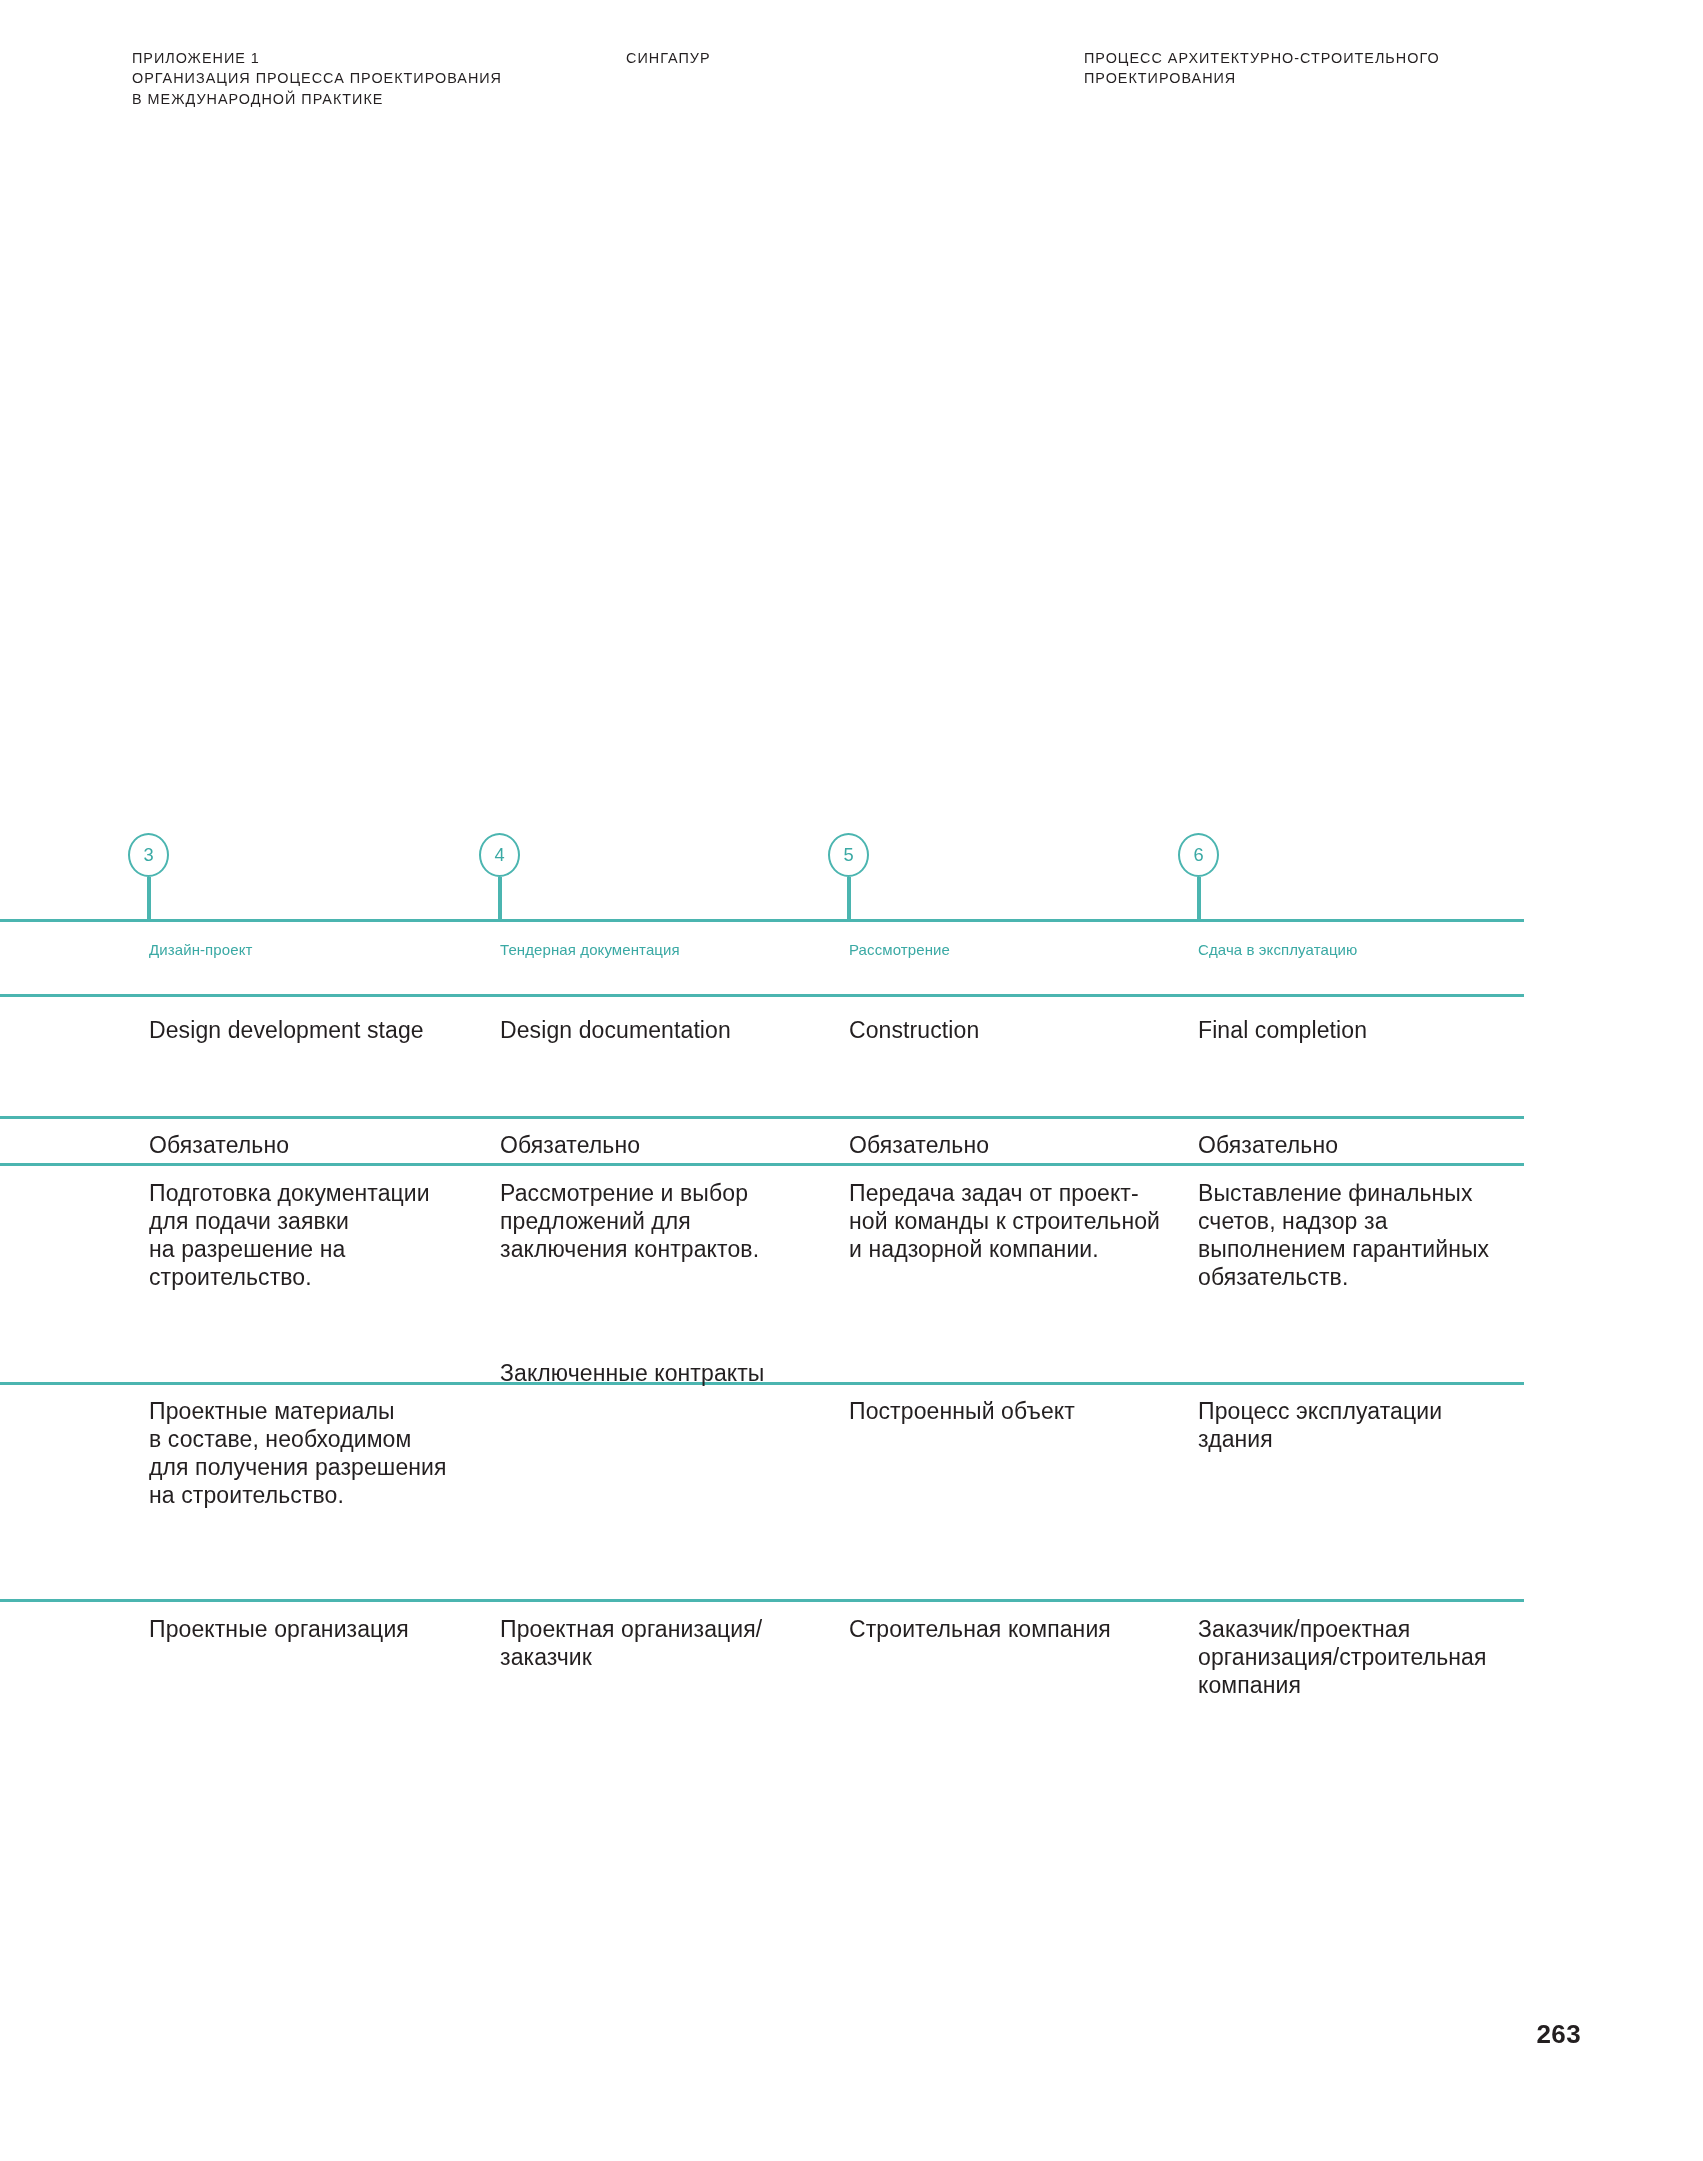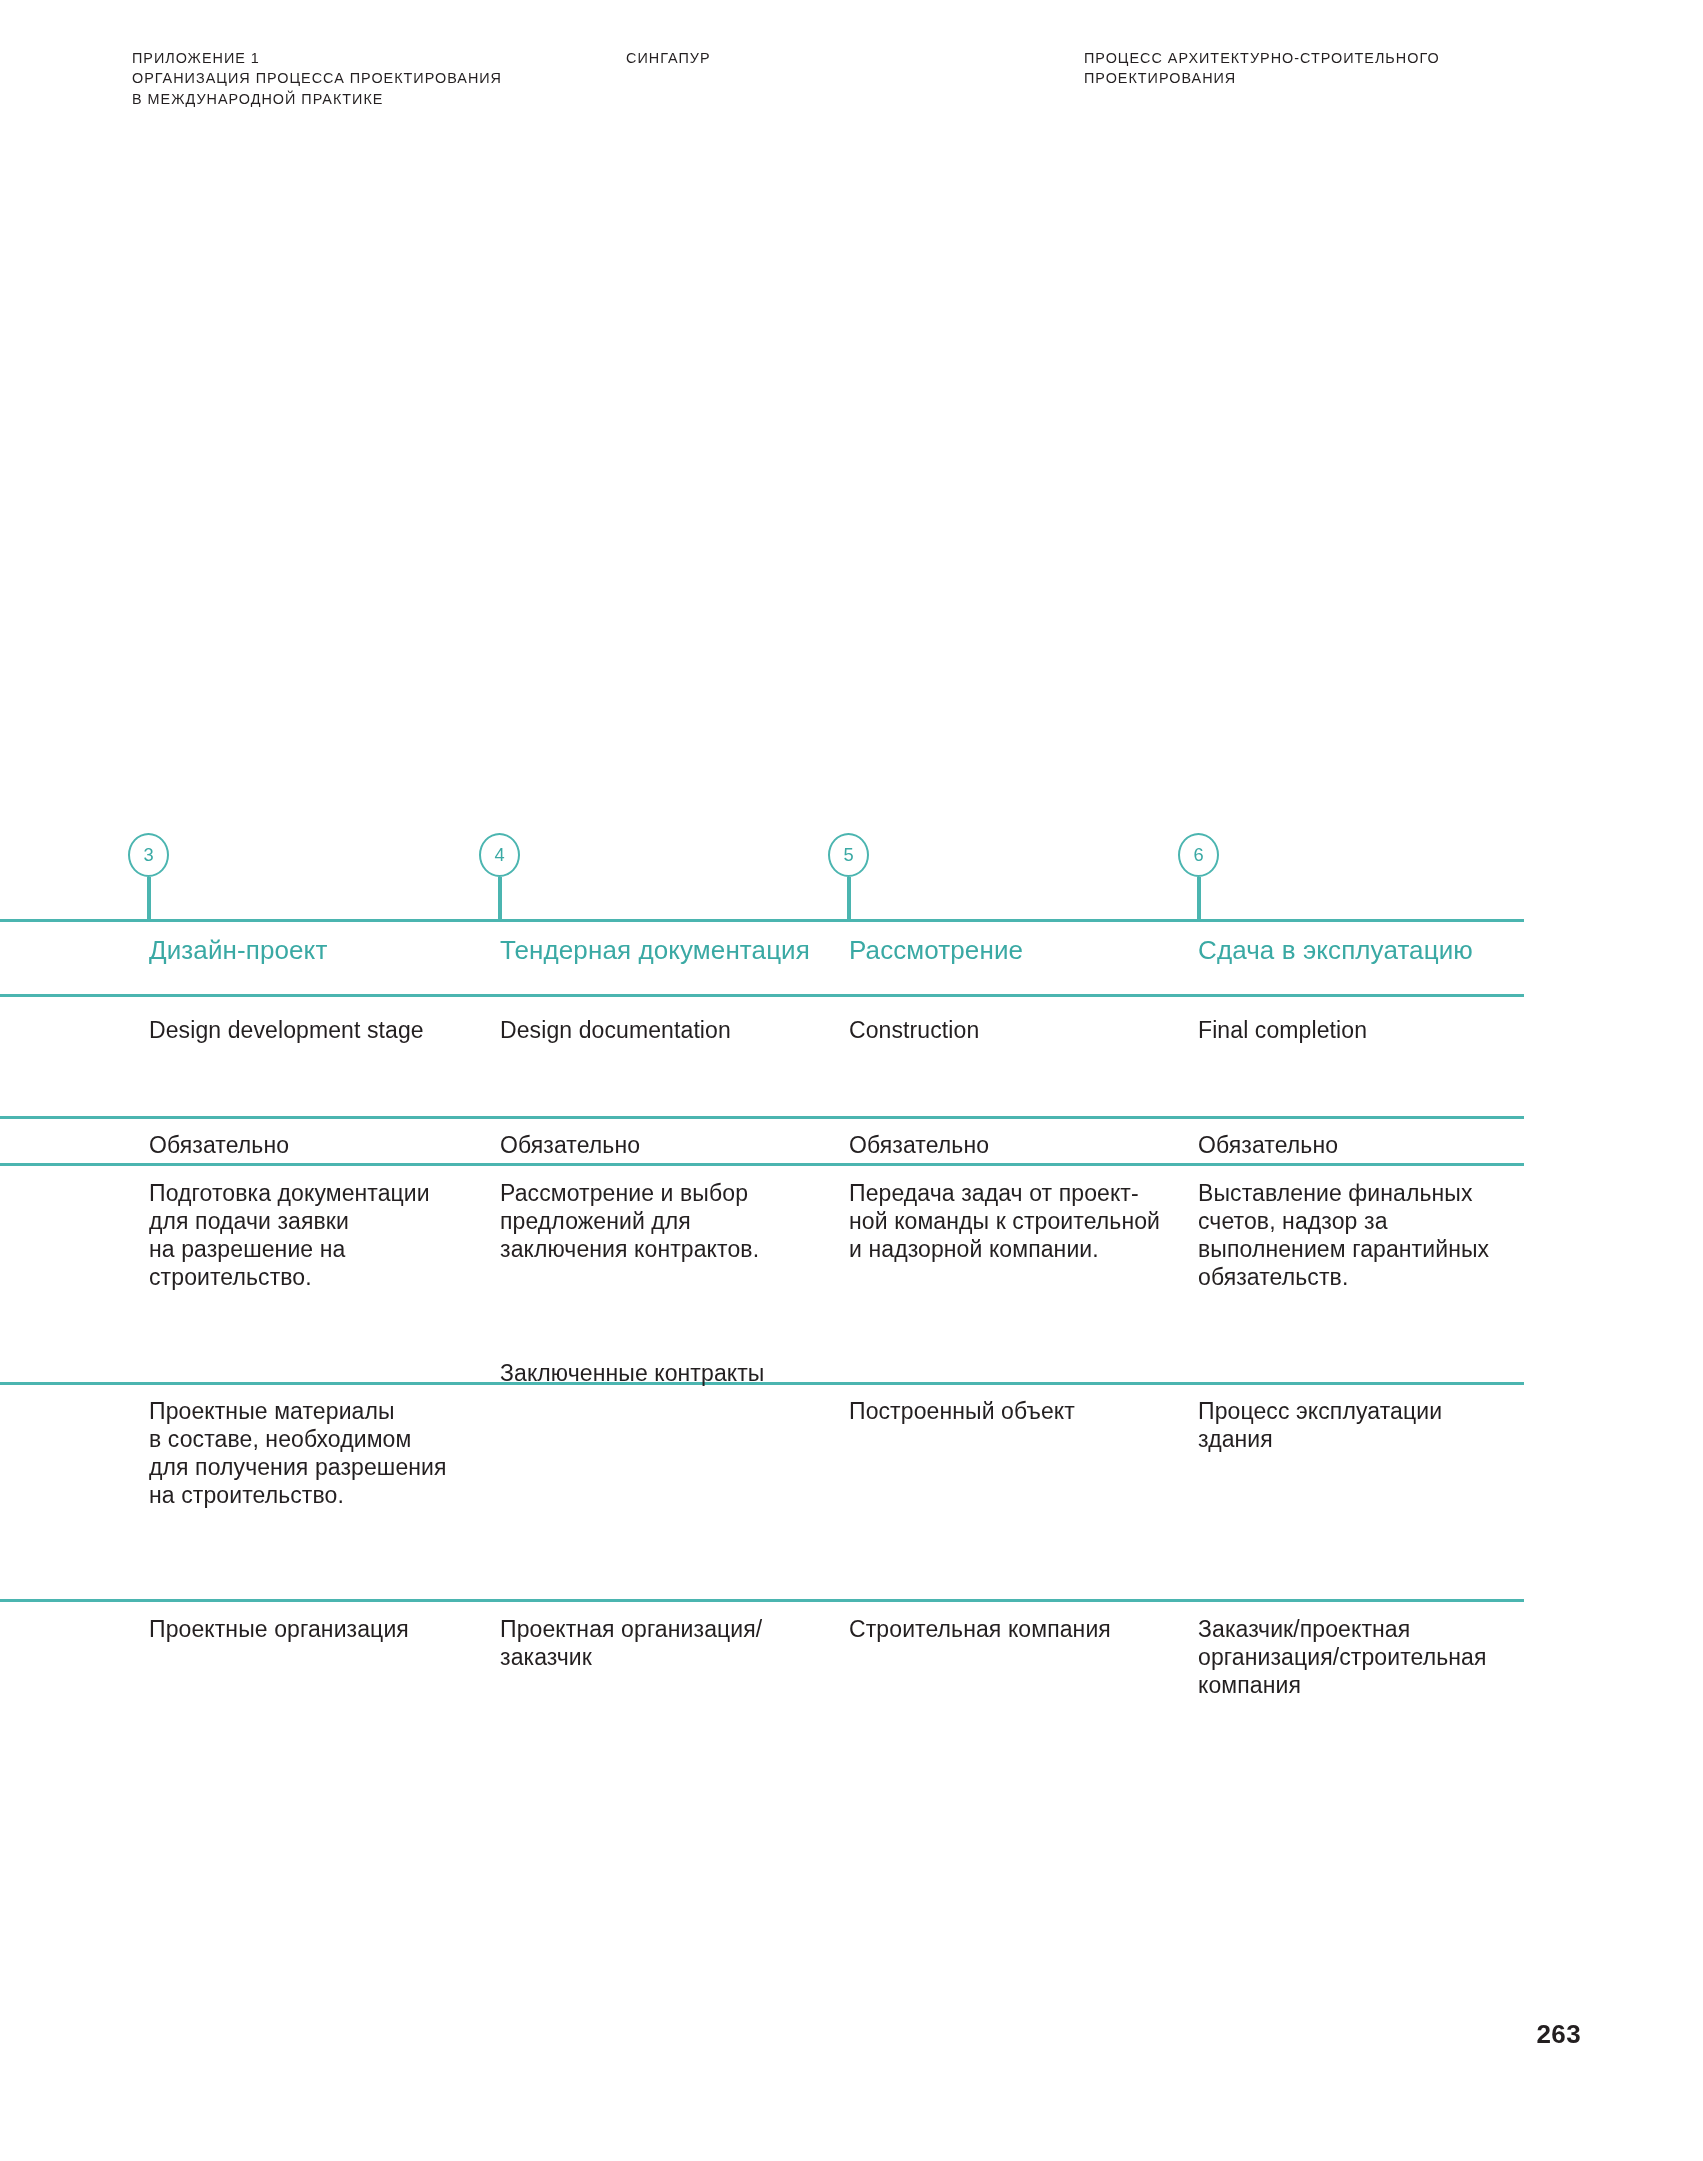--- a/index.html
+++ b/index.html
@@ -94,21 +94,21 @@
     position: absolute;
     font-size: 23px;
     line-height: 28px;
     color: #231f20;
     white-space: pre-line;
     font-weight: 400;
     letter-spacing: 0.1px;
   }
   .cell.teal {
     color: #3aa9a4;
-    font-size: 26px;
+    font-size: 15px;
   }
   .cell.en { letter-spacing: 0.1px; }
 
   .pageno {
     position: absolute;
     right: 123px;
     top: 2019px;
     font-size: 26px;
     font-weight: 700;
     color: #231f20;

